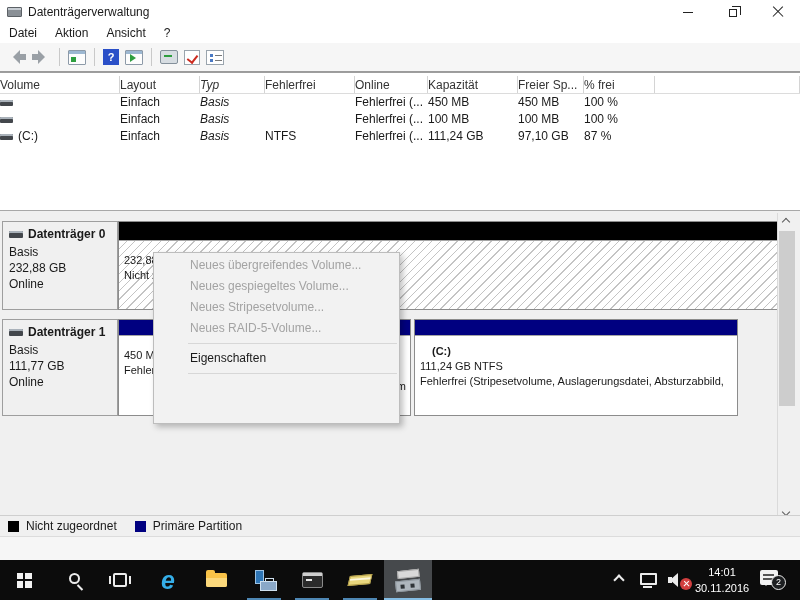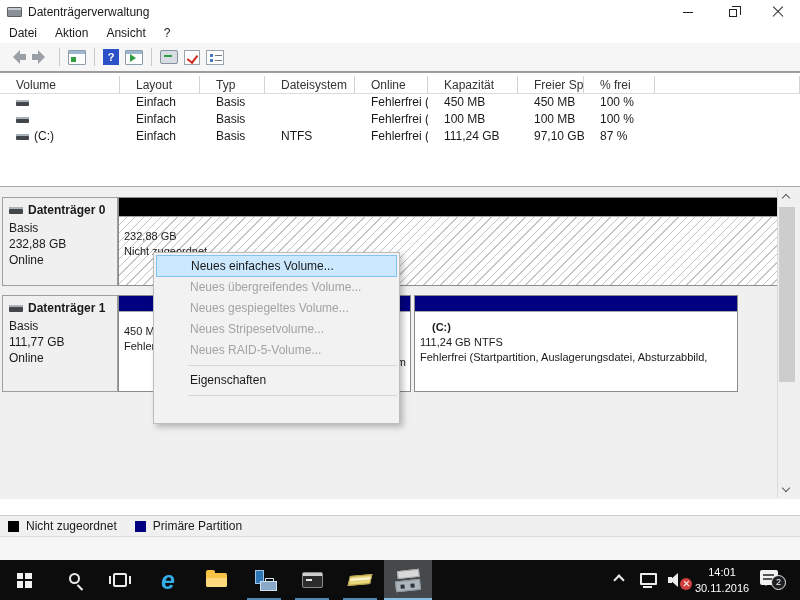--- a/index.html
+++ b/index.html
@@ -43,27 +43,27 @@
   .tb-check::after { content:""; position:absolute; left:4px; top:2px; width:5px; height:8px; border-right:2px solid #cc2a1f; border-bottom:2px solid #cc2a1f; transform:rotate(38deg); }
   .tb-props { width:18px; height:15px; background:#fff; border:1px solid #9aa4ad; position:relative; margin:0 3px; }
   .tb-props::before { content:""; position:absolute; left:3px; top:3px; width:3px; height:3px; background:#4a79c4; box-shadow:0 5px 0 #4a79c4; }
   .tb-props::after { content:""; position:absolute; left:8px; top:4px; width:7px; height:1px; background:#777; box-shadow:0 5px 0 #777; }
 
   
   .volume-pane { position:absolute; left:0; top:72px; width:800px; height:130px; background:#fff; border-top:1px solid #9e9e9e; }
   .vrow { display:flex; height:17px; line-height:17px; }
   .vhead { border-bottom:1px solid #dcdcdc; color:#333; height:18px; line-height:18px; margin-top:3px; }
   .vhead .vc { border-right:1px solid #d4d4d4; }
-  .vc { padding-left:16px; overflow:hidden; white-space:nowrap; }
-  .vc0{width:120px;} .vc1{width:80px;} .vc2{width:65px;} .vc3{width:90px;} .vc4{width:73px;} .vc5{width:90px;} .vc6{width:66px;} .vc7{width:71px;} .vc8{flex:1;}
+  .vc { padding-left:0; overflow:hidden; white-space:nowrap; }
+  .vc0{width:120px;} .vc1{width:80px;} .vc2{width:65px;font-style:italic;} .vc3{width:90px;} .vc4{width:73px;} .vc5{width:90px;} .vc6{width:66px;} .vc7{width:71px;} .vc8{flex:1;}
   .vc0 { display:flex; align-items:center; gap:5px; }
   .drive-ico { width:13px; height:6px; background:#43474c; border-radius:1px; box-shadow:inset 0 2px 0 #aab2ba; flex:none; }
 
   
-  .graph-pane { position:absolute; left:0; top:186px; width:800px; height:313px; background:#f0f0f0; border-top:1px solid #a8a8a8; }
+  .graph-pane { position:absolute; left:0; top:210px; width:800px; height:313px; background:#f0f0f0; border-top:1px solid #a8a8a8; }
   .disk-label { position:absolute; left:2px; width:116px; background:#f0f0f0; border:1px solid #9e9e9e; padding:5px 0 0 6px; }
   .disk-name { display:flex; align-items:center; gap:5px; font-weight:bold; margin-bottom:3px; }
   .disk-ico { width:14px; height:7px; background:#43474c; border-radius:1px; box-shadow:inset 0 2px 0 #aab2ba; flex:none; }
   .disk-line { line-height:16px; }
   .graphbox { position:absolute; border:1px solid #8c8c8c; background:#fff; }
   .strip { height:18px; }
   .strip-black { background:#000; }
   .strip-navy { background:#000080; height:15px; }
   .pbody { position:relative; height:calc(100% - 18px); border-top:1px solid #a5a5a5; overflow:hidden; }
   .pbody-navy { height:calc(100% - 15px); }
@@ -191,21 +191,21 @@
     <span class="tb-console"></span>
     <span class="tb-check"></span>
     <span class="tb-props"></span>
   </div>
 
   <div class="volume-pane">
     <div class="vrow vhead">
       <span class="vc vc0">Volume</span>
       <span class="vc vc1">Layout</span>
       <span class="vc vc2">Typ</span>
-      <span class="vc vc3">Dateisystem</span>
+      <span class="vc vc3">Fehlerfrei</span>
       <span class="vc vc4">Online</span>
       <span class="vc vc5">Kapazität</span>
       <span class="vc vc6">Freier Sp...</span>
       <span class="vc vc7">% frei</span>
       <span class="vc vc8"></span>
     </div>
 
     <div class="vrow">
       <span class="vc vc0">
           <span class="drive-ico"></span>
@@ -296,21 +296,21 @@
         <span class="sliver-text">m</span>
       </div>
     </div>
 
     <div class="graphbox" style="left:414px; top:108px; width:324px; height:97px;">
       <div class="strip strip-navy"></div>
       <div class="pbody pbody-navy">
         <div class="ptext" style="top:8px;">
           <div class="ptitle">(C:)</div>
           <div>111,24 GB NTFS</div>
-          <div>Fehlerfrei (Startpartition, Auslagerungsdatei, Absturzabbild,</div>
+          <div>Fehlerfrei (Stripesetvolume, Auslagerungsdatei, Absturzabbild,</div>
         </div>
       </div>
     </div>
 
     <div class="vscroll">
       <div class="vs-arrow vs-up">
           <span></span>
         </div>
       <div class="vs-thumb"></div>
       <div class="vs-arrow vs-down">
@@ -325,21 +325,20 @@
       <span>Nicht zugeordnet</span>
     </span>
     <span class="leg-item">
       <span class="leg-sq" style="background:#000080;"></span>
       <span>Primäre Partition</span>
     </span>
   </div>
   <div class="bottom-strip"></div>
 
   <div class="ctx-menu">
-    <div class="ctx-item hl">Neues einfaches Volume...</div>
     <div class="ctx-item dis">Neues übergreifendes Volume...</div>
     <div class="ctx-item dis">Neues gespiegeltes Volume...</div>
     <div class="ctx-item dis">Neues Stripesetvolume...</div>
     <div class="ctx-item dis">Neues RAID-5-Volume...</div>
     <div class="ctx-sep"></div>
     <div class="ctx-item">Eigenschaften</div>
     <div class="ctx-sep"></div>
   </div>
 
   <div class="taskbar">

